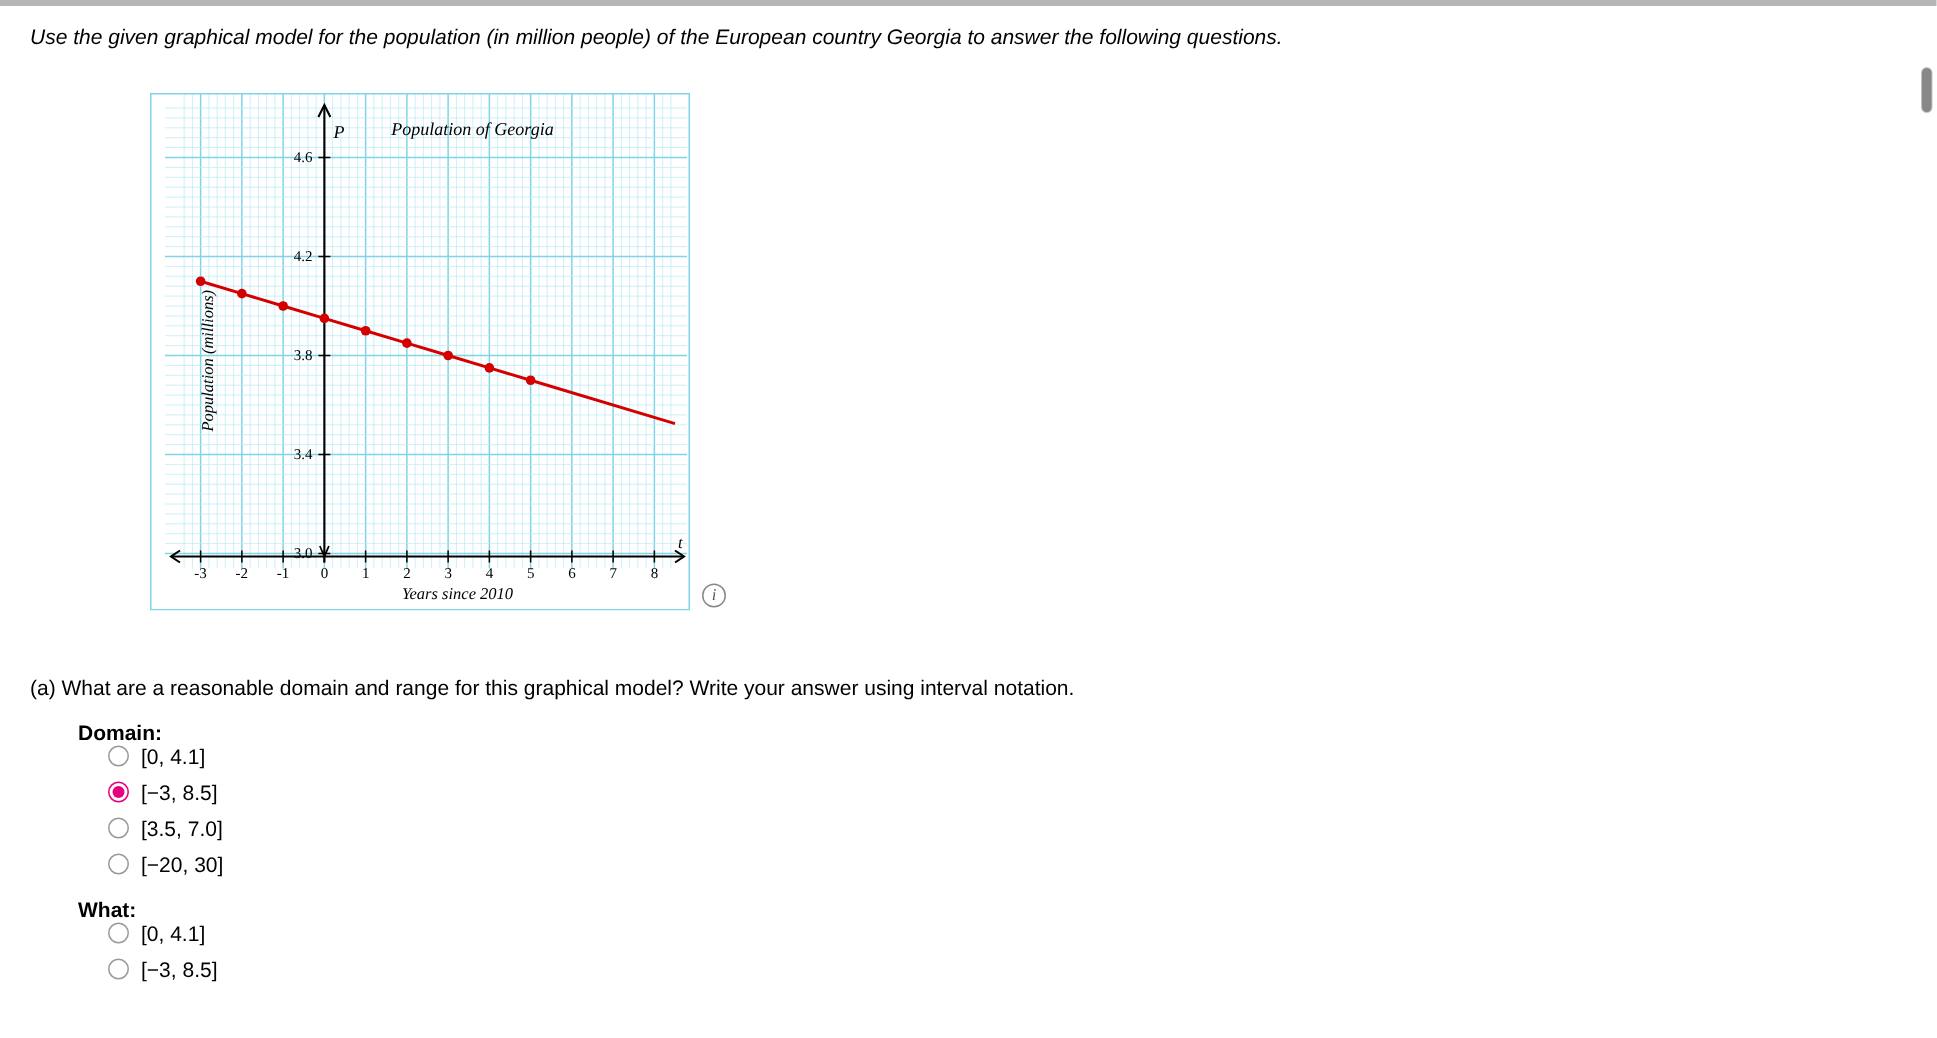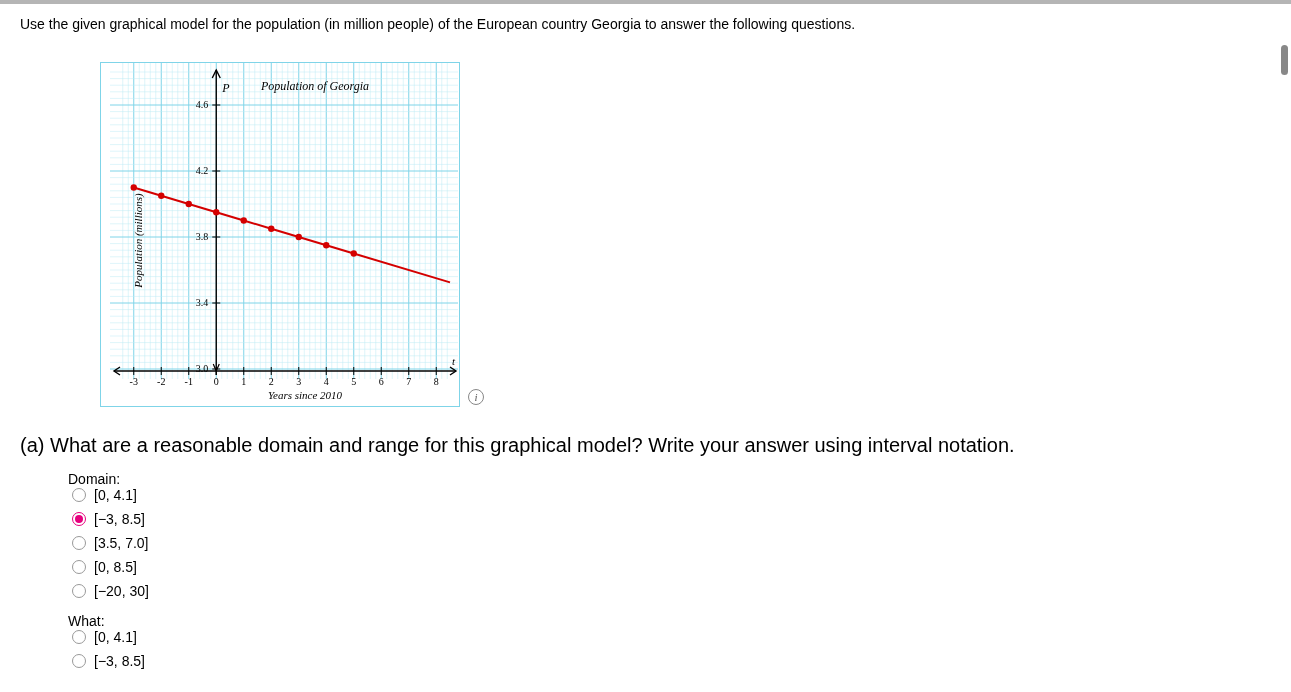--- a/index.html
+++ b/index.html
@@ -13,20 +13,21 @@
   }
   .top-border {
     position: absolute;
     top: 0; left: 0; right: 0;
     height: 4px;
     background: #b5b5b5;
   }
   .question-text {
     margin-bottom: 10px;
     font-size: 14px;
+    font-style: italic;
   }
   .chart-wrap {
     margin-left: 80px;
     margin-top: 20px;
     margin-bottom: 20px;
     position: relative;
     display: inline-block;
   }
   .chart-svg {
     display: block;
@@ -38,27 +39,28 @@
     width: 16px; height: 16px;
     border: 1px solid #888;
     border-radius: 50%;
     display: flex; align-items: center; justify-content: center;
     font-style: italic;
     font-size: 11px;
     color: #555;
     font-family: Georgia, serif;
   }
   .part-label {
-    margin-top: 4px;
-    font-size: 20px;
+    margin-top: 20px;
+    font-size: 14px;
   }
   .sub-label {
-    margin-left: 48px;
+    margin-left: 32px;
     margin-top: 14px;
     font-size: 14px;
+    font-weight: bold;
   }
   .options {
     margin-left: 52px;
     margin-top: 0;
   }
   .option-row {
     display: flex;
     align-items: center;
     gap: 8px;
     margin-bottom: 8px;
@@ -281,24 +283,20 @@
     <div class="option-row">
       <div class="radio selected"></div>
       <span>[−3, 8.5]</span>
     </div>
     <div class="option-row">
       <div class="radio"></div>
       <span>[3.5, 7.0]</span>
     </div>
     <div class="option-row">
       <div class="radio"></div>
-      <span>[0, 8.5]</span>
-    </div>
-    <div class="option-row">
-      <div class="radio"></div>
       <span>[−20, 30]</span>
     </div>
   </div>
 
 <div class="sub-label">What:</div>
 <div class="options" id="range-options">
     <div class="option-row">
       <div class="radio"></div>
       <span>[0, 4.1]</span>
     </div>

